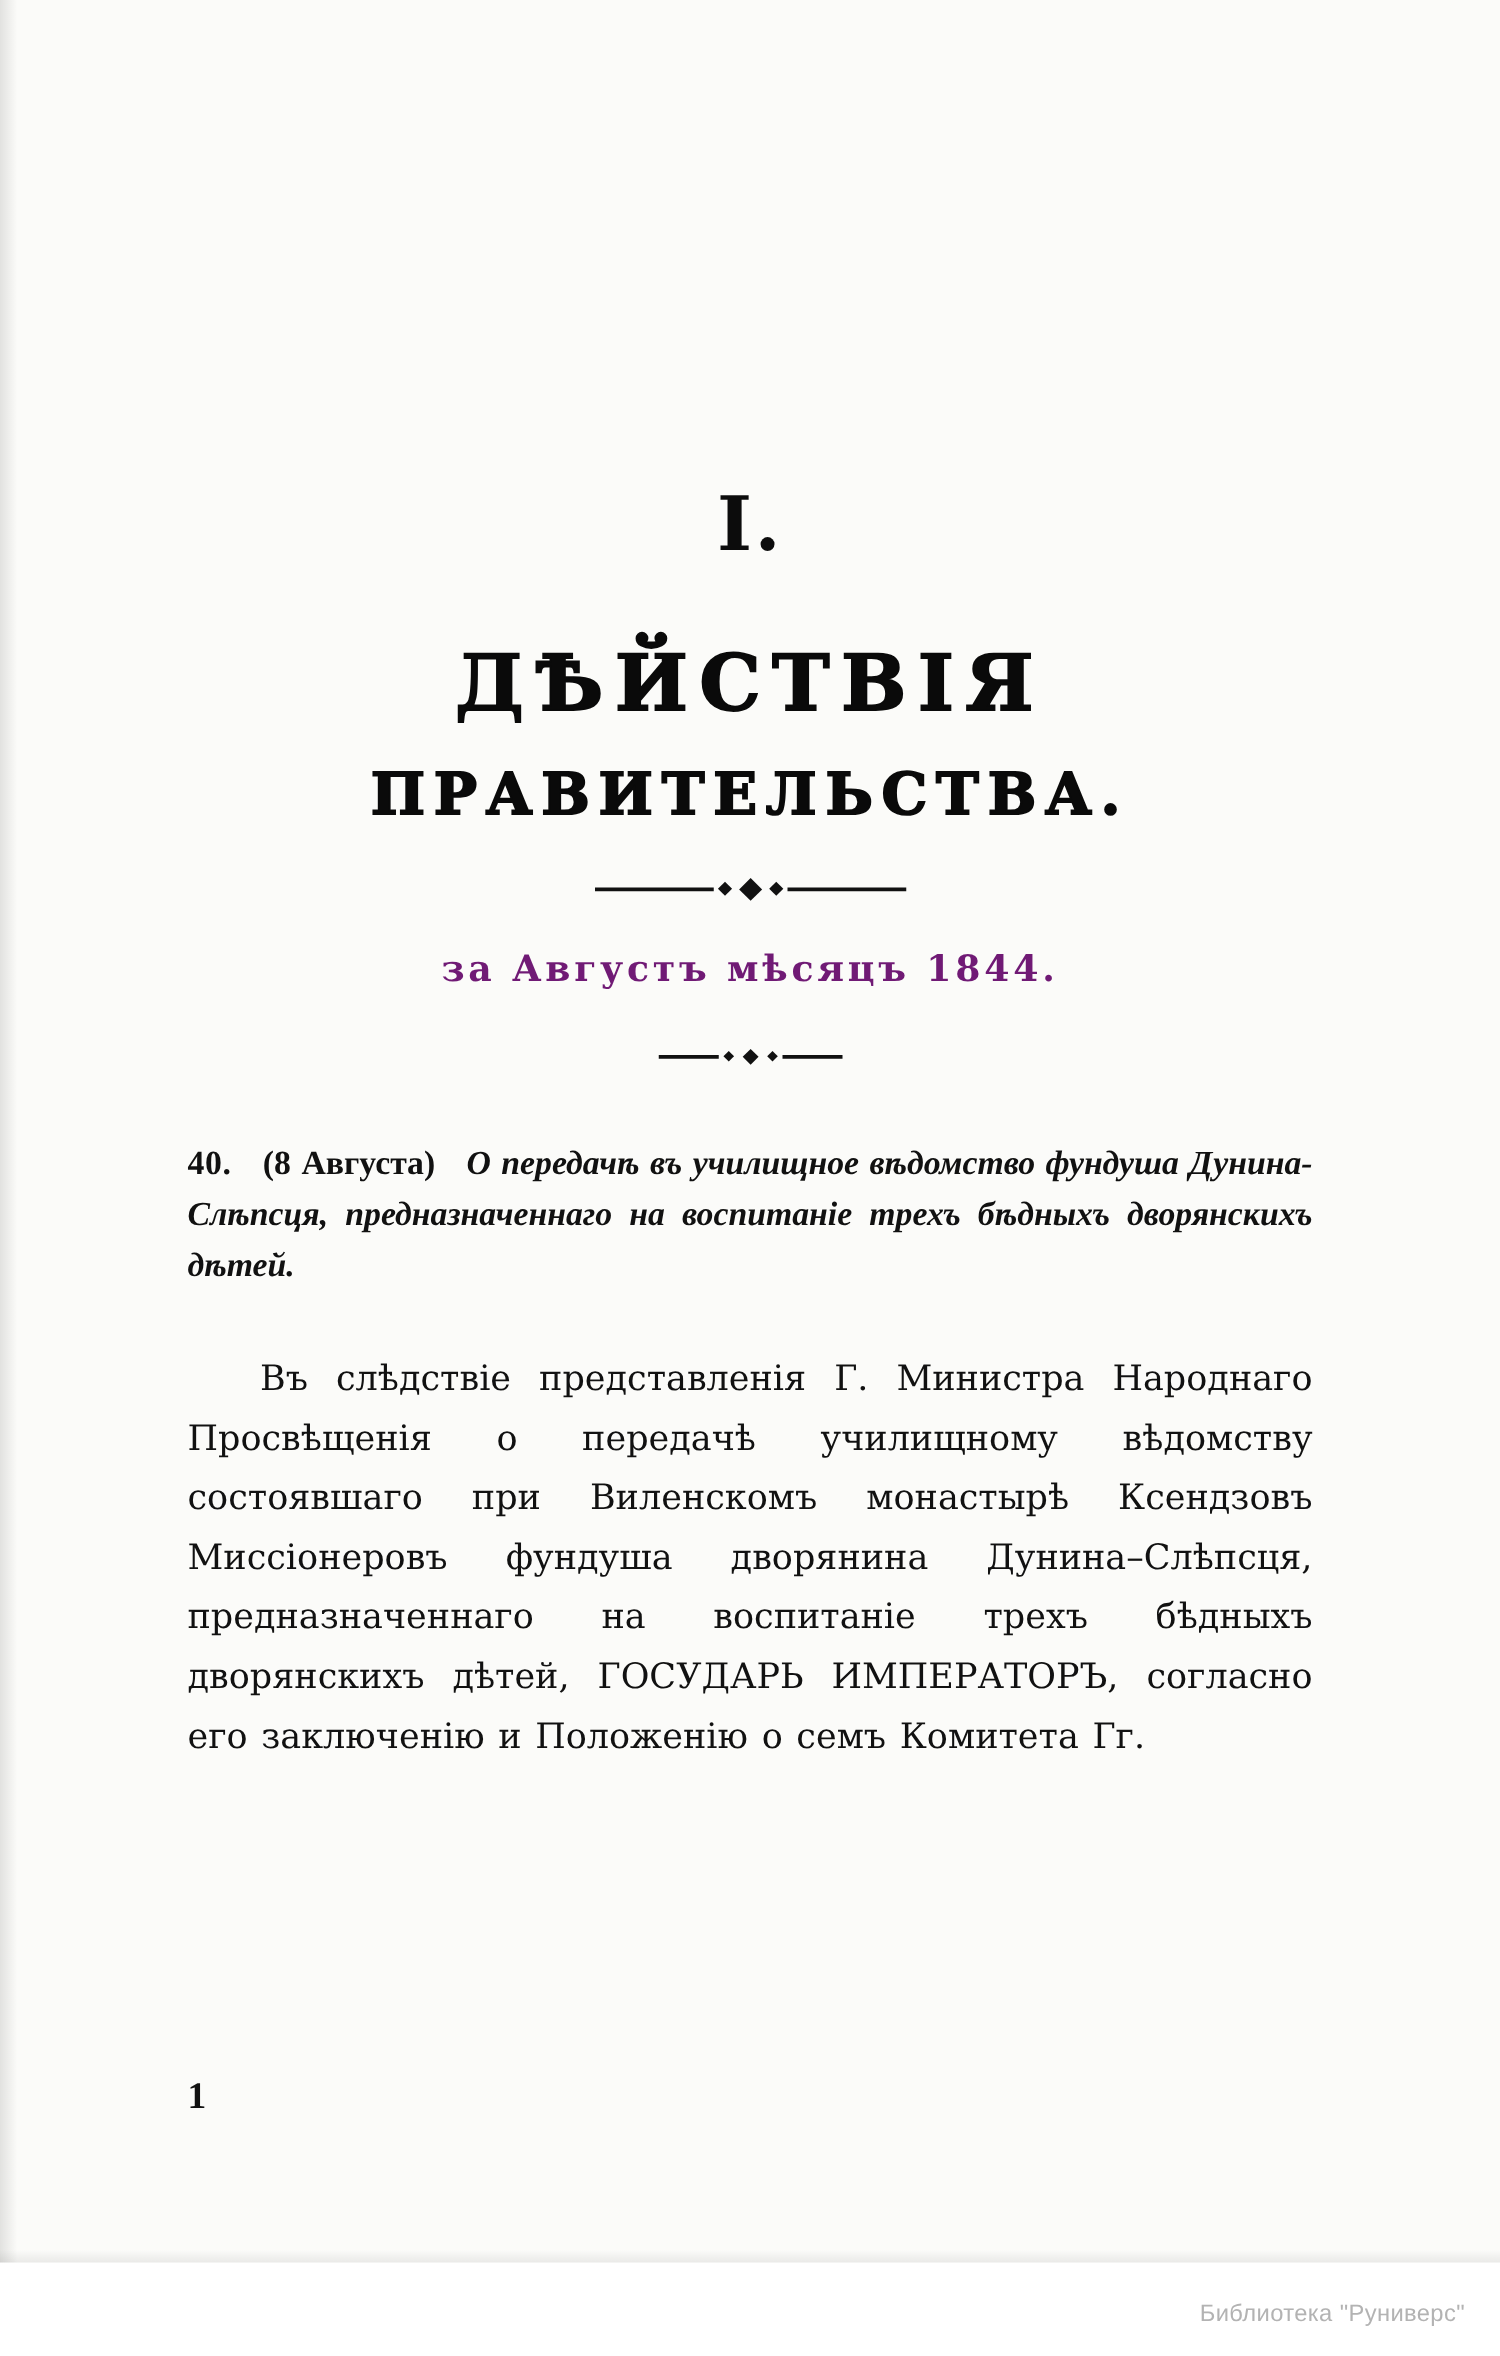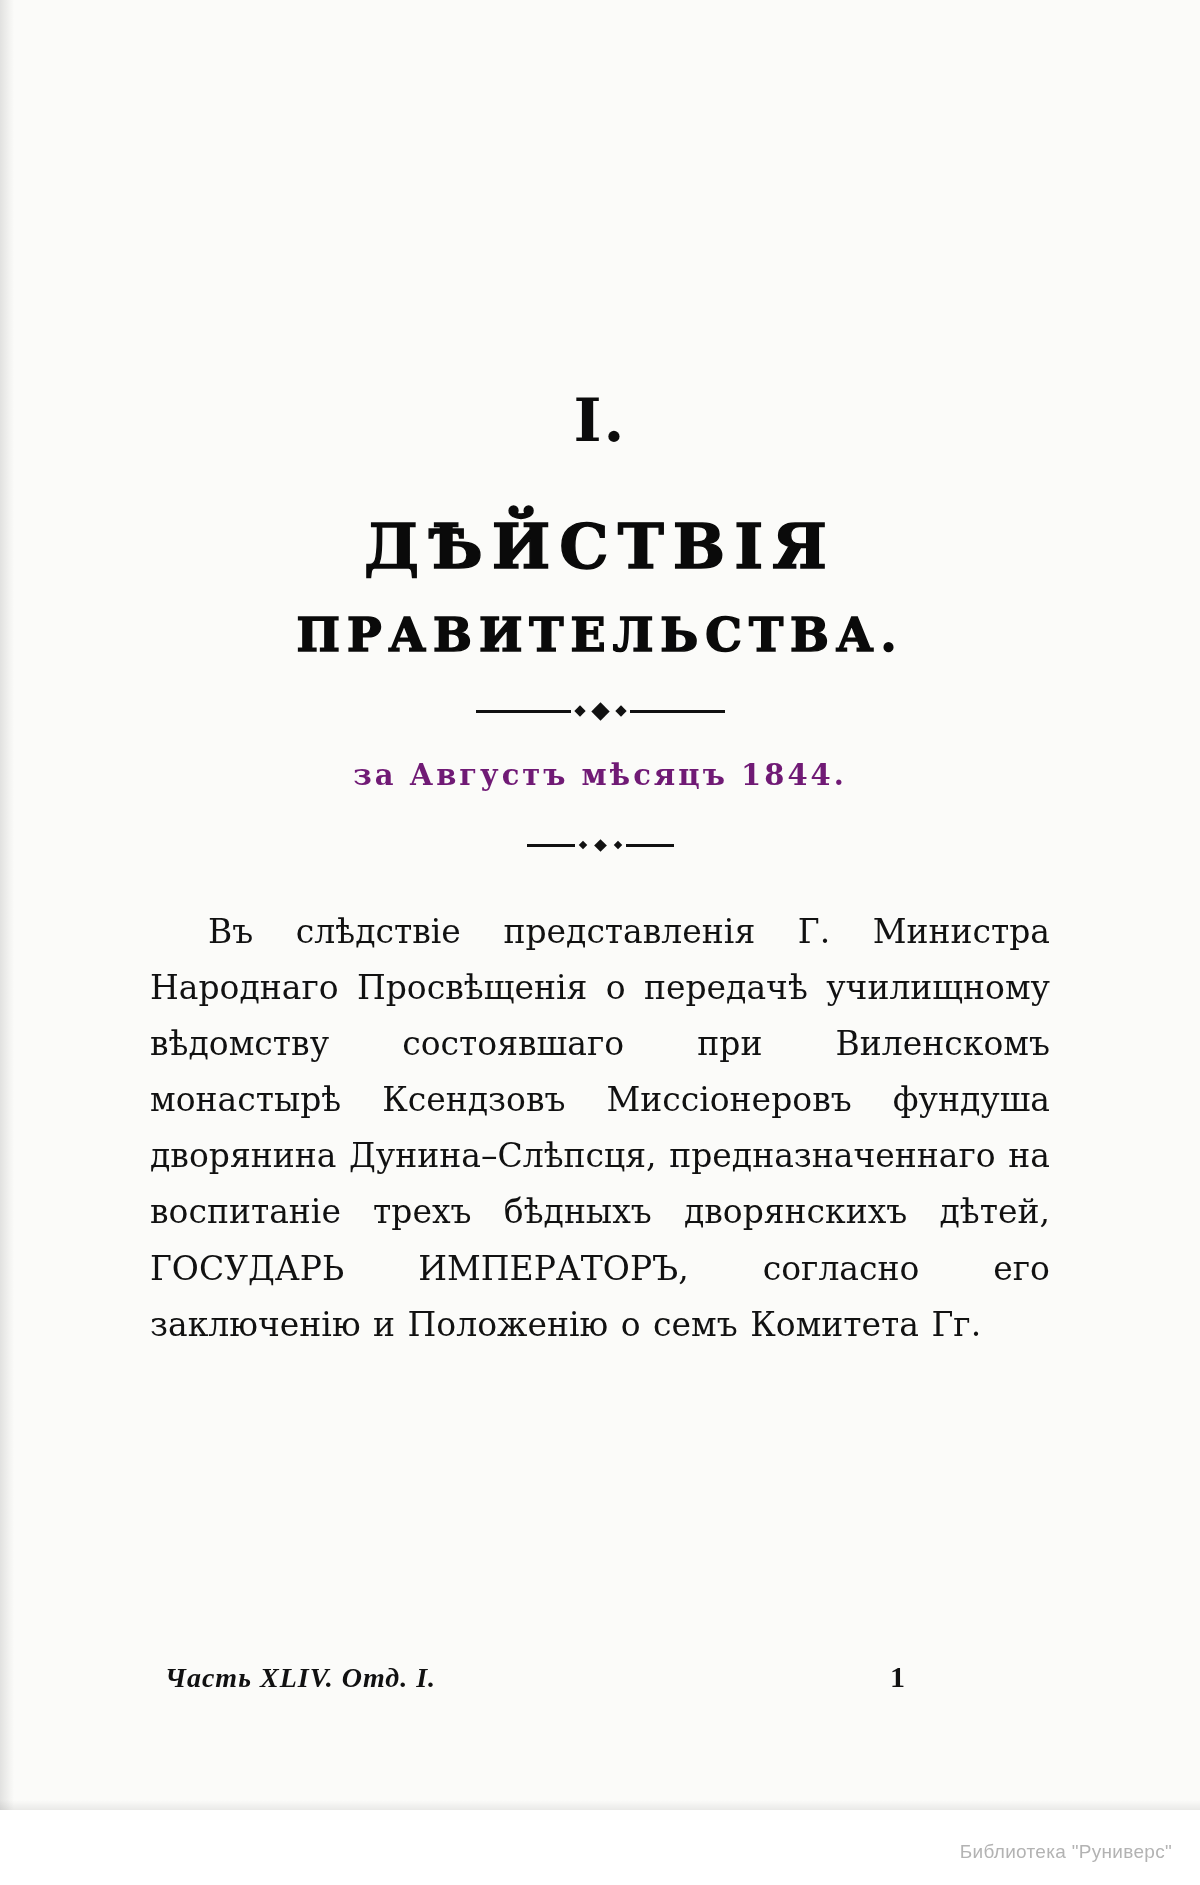--- a/index.html
+++ b/index.html
@@ -154,21 +154,21 @@
     font-weight: bold;
   }
   .article .art-title {
     font-style: italic;
     font-weight: bold;
   }
 
   .body-par {
     margin-top: 46px;
     font-family: "DejaVu Serif", serif;
-    font-size: 33px;
+    font-size: 28px;
     line-height: 1.70;
     text-align: justify;
     text-indent: 58px;
     color: #111;
     word-spacing: 2px;
   }
 
   
   .page-footer {
     position: absolute;
@@ -228,24 +228,30 @@
     <div class="heading-period">за Августъ мѣсяцъ 1844.</div>
 
     <div class="ornament short">
       <span class="bar left"></span>
       <span class="diamond small"></span>
       <span class="diamond"></span>
       <span class="diamond small"></span>
       <span class="bar right"></span>
     </div>
 
+    <p class="article">
+      <span class="art-num">40.</span>
+      <span>&nbsp;</span>
+      <span class="art-date">(8 Августа)</span>
+      <span>&nbsp;</span>
+      <span class="art-title">О передачѣ въ училищное вѣдомство фундуша Дунина-Слѣпсця, предназначеннаго на воспитаніе трехъ бѣдныхъ дворянскихъ дѣтей.</span>
+    </p>
 
     <p class="body-par">Въ слѣдствіе представленія Г. Министра Народнаго Просвѣщенія о передачѣ училищному вѣдомству состоявшаго при Виленскомъ монастырѣ Ксендзовъ Миссіонеровъ фундуша дворянина Дунина–Слѣпсця, предназначеннаго на воспитаніе трехъ бѣдныхъ дворянскихъ дѣтей, ГОСУДАРЬ ИМПЕРАТОРЪ, согласно его заключенію и Положенію о семъ Комитета Гг.</p>
 
     <div class="page-footer">
-      <span class="footer-signature">Часть XLIV. Отд. I.</span>
       <span class="footer-pagenum">1</span>
     </div>
 
   </div>
 </div>
 
 <div id="watermark">Библиотека "Руниверс"</div>
 
 </body></html>

